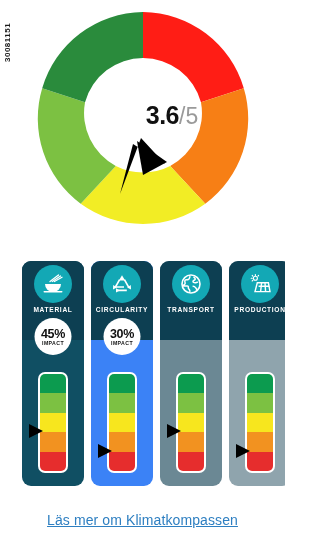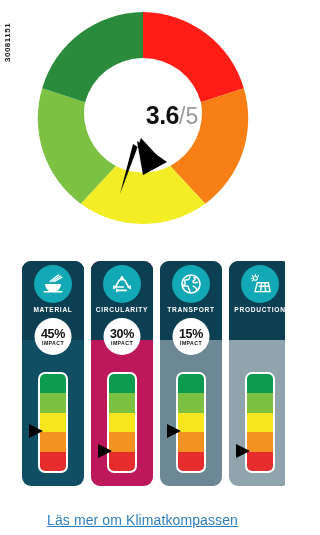--- a/index.html
+++ b/index.html
@@ -257,21 +257,21 @@
         <div class="scale-band" style="background:#0c9b4f"></div>
         <div class="scale-band" style="background:#7cc142"></div>
         <div class="scale-band" style="background:#f7e61e"></div>
         <div class="scale-band" style="background:#f29220"></div>
         <div class="scale-band" style="background:#e62d2d"></div>
       </div>
     </div>
     <div class="marker" style="left:7px; top:163px"></div>
   </div>
 
-  <div class="card" style="background:#be185d">
+  <div class="card" style="background:#3b82f6">
     <div class="card-header"></div>
     <div class="card-icon">
       <svg width="24" height="24" viewBox="0 0 24 24">
         <g fill="none" stroke="#ffffff" stroke-width="1.7" stroke-linejoin="round">
           <path d="M12 3.2 L15.1 8.6 L8.9 8.6 Z" fill="#ffffff" stroke="none"></path>
           <path d="M9.6 7.6 L5.2 15.4"></path>
           <path d="M14.4 7.6 L18.8 15.4"></path>
           <path d="M5.6 15.0 L14.0 15.0"></path>
           <path d="M3.2 13.0 L3.0 17.4 L6.8 15.4 Z" fill="#ffffff" stroke="none"></path>
           <path d="M20.8 13.0 L21.0 17.4 L17.2 15.4 Z" fill="#ffffff" stroke="none"></path>
@@ -304,24 +304,20 @@
         <g fill="none" stroke="#ffffff" stroke-width="1.6">
           <circle cx="12" cy="12" r="9"></circle>
         </g>
         <path d="M12 3.6 c-1.6 1.2 -1.2 3.0 -2.6 3.4 c-1.6 0.5 -2.8 -0.4 -3.6 0.8 c-0.9 1.3 0.5 2.4 0.2 3.6 c-0.3 1.3 -2.0 1.2 -2.0 2.6 h4.4 c1.0 0 1.1 1.1 0.9 2.0 c-0.2 1.0 0.6 1.5 1.3 2.4 c0.5 0.7 0.4 1.6 0.2 2.1 c-3.9 -0.3 -6.6 -3.2 -7.1 -6.6" fill="#ffffff" opacity="0"></path>
         <path d="M11.3 4.2 c-1.1 1.4 -0.5 2.8 -2.0 3.3 c-1.5 0.5 -2.6 -0.3 -3.3 0.8 c-0.7 1.1 0.4 2.2 0.1 3.3 c-0.3 1.1 -1.6 1.1 -1.7 2.3 l3.9 0 c1.0 0 1.2 0.9 1.0 1.8 c-0.2 0.9 0.6 1.4 1.2 2.2 c0.4 0.6 0.4 1.3 0.3 1.9" fill="none" stroke="#ffffff" stroke-width="1.5"></path>
         <path d="M14.6 4.6 c0.5 1.1 1.9 1.4 1.6 2.6 c-0.3 1.1 -1.9 0.9 -2.2 2.0 c-0.3 1.1 1.2 1.6 2.3 1.5 c1.1 -0.1 2.0 -0.9 2.8 -0.3" fill="none" stroke="#ffffff" stroke-width="1.5"></path>
         <path d="M13.6 14.4 c1.3 -0.3 2.4 0.6 3.3 1.6 c0.7 0.8 1.0 1.8 0.9 2.6" fill="none" stroke="#ffffff" stroke-width="1.5"></path>
       </svg>
     </div>
     <div class="card-title">TRANSPORT</div>
-    <div class="impact-badge">
-      <div class="impact-pct">15%</div>
-      <div class="impact-label">IMPACT</div>
-    </div>
     <div class="scale">
       <div class="scale-inner">
         <div class="scale-band" style="background:#0c9b4f"></div>
         <div class="scale-band" style="background:#7cc142"></div>
         <div class="scale-band" style="background:#f7e61e"></div>
         <div class="scale-band" style="background:#f29220"></div>
         <div class="scale-band" style="background:#e62d2d"></div>
       </div>
     </div>
     <div class="marker" style="left:7px; top:163px"></div>

